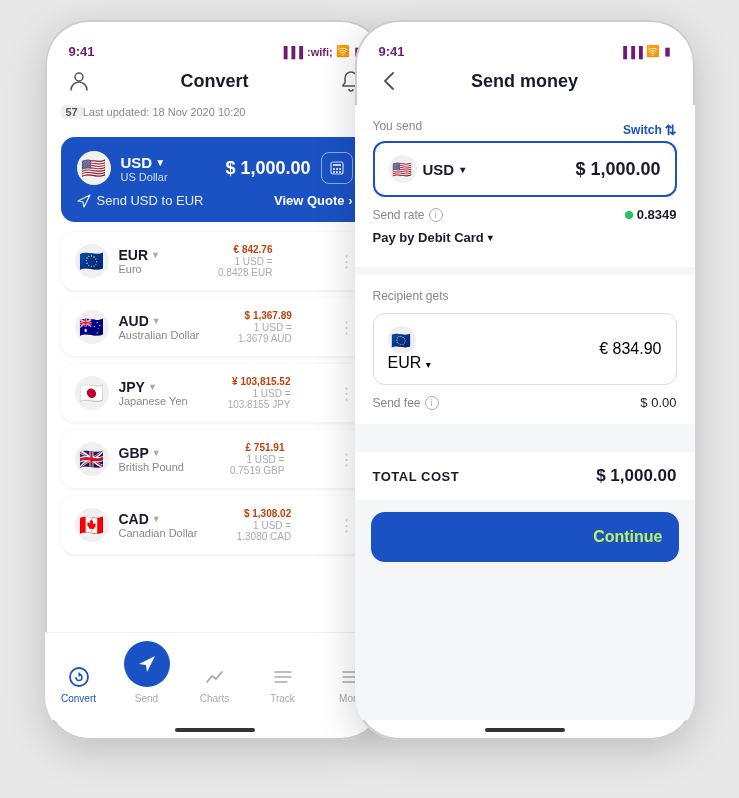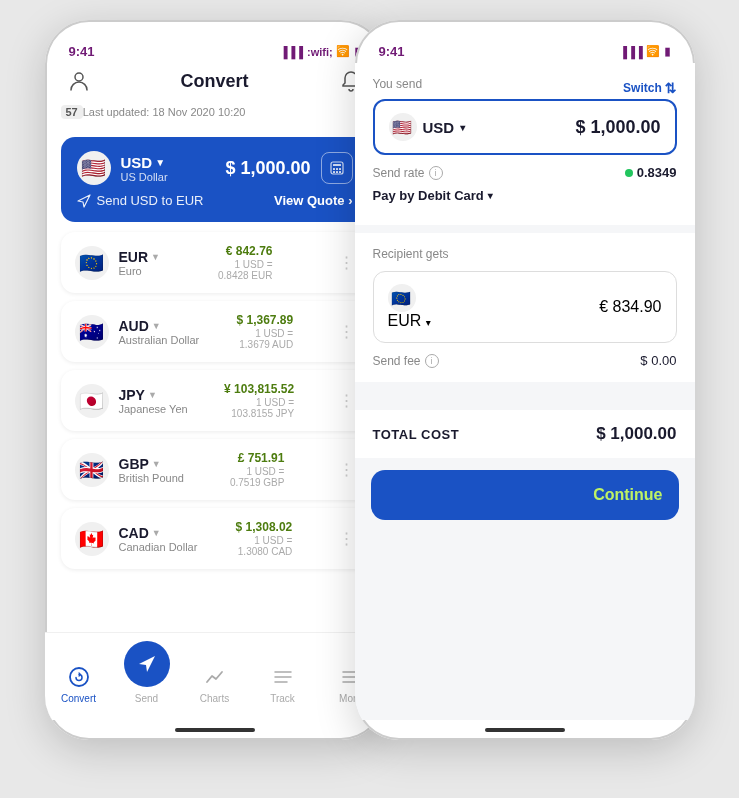--- a/index.html
+++ b/index.html
@@ -194,23 +194,23 @@
       font-size: 11px;
       color: #888;
     }
     .currency-card .right {
       display: flex;
       align-items: flex-end;
       flex-direction: column;
       gap: 1px;
     }
     .currency-card .amount {
-      font-size: 12px;
+      font-size: 10px;
       font-weight: 700;
-      color: #4d7c0f;
+      color: #c2410c;
     }
     .currency-card .rate {
       font-size: 10px;
       color: #aaa;
       text-align: right;
     }
     .three-dots {
       color: #ccc;
       font-size: 16px;
       margin-left: 8px;
@@ -665,20 +665,29 @@
 
     <div class="status-bar">
       <span class="time">9:41</span>
       <div class="status-icons">
         <span>▐▐▐</span>
         <span>🛜</span>
         <span>▮</span>
       </div>
     </div>
 
+    <div class="header">
+      <div class="header-icon">
+        <svg width="10" height="18" viewBox="0 0 10 18" fill="none">
+          <path d="M9 1L1 9L9 17" stroke="#555" stroke-width="1.8" stroke-linecap="round" stroke-linejoin="round"></path>
+        </svg>
+      </div>
+      <div class="header-title">Send money</div>
+      <div class="header-icon" style="visibility:hidden;"></div>
+    </div>
 
     <div class="send-content">
 
       <div class="send-section">
         <div class="you-send-header">
           <span class="send-section-label">You send</span>
           <div class="switch-btn">
             <span>Switch</span>
             <span style="font-size:14px;">⇅</span>
           </div>

